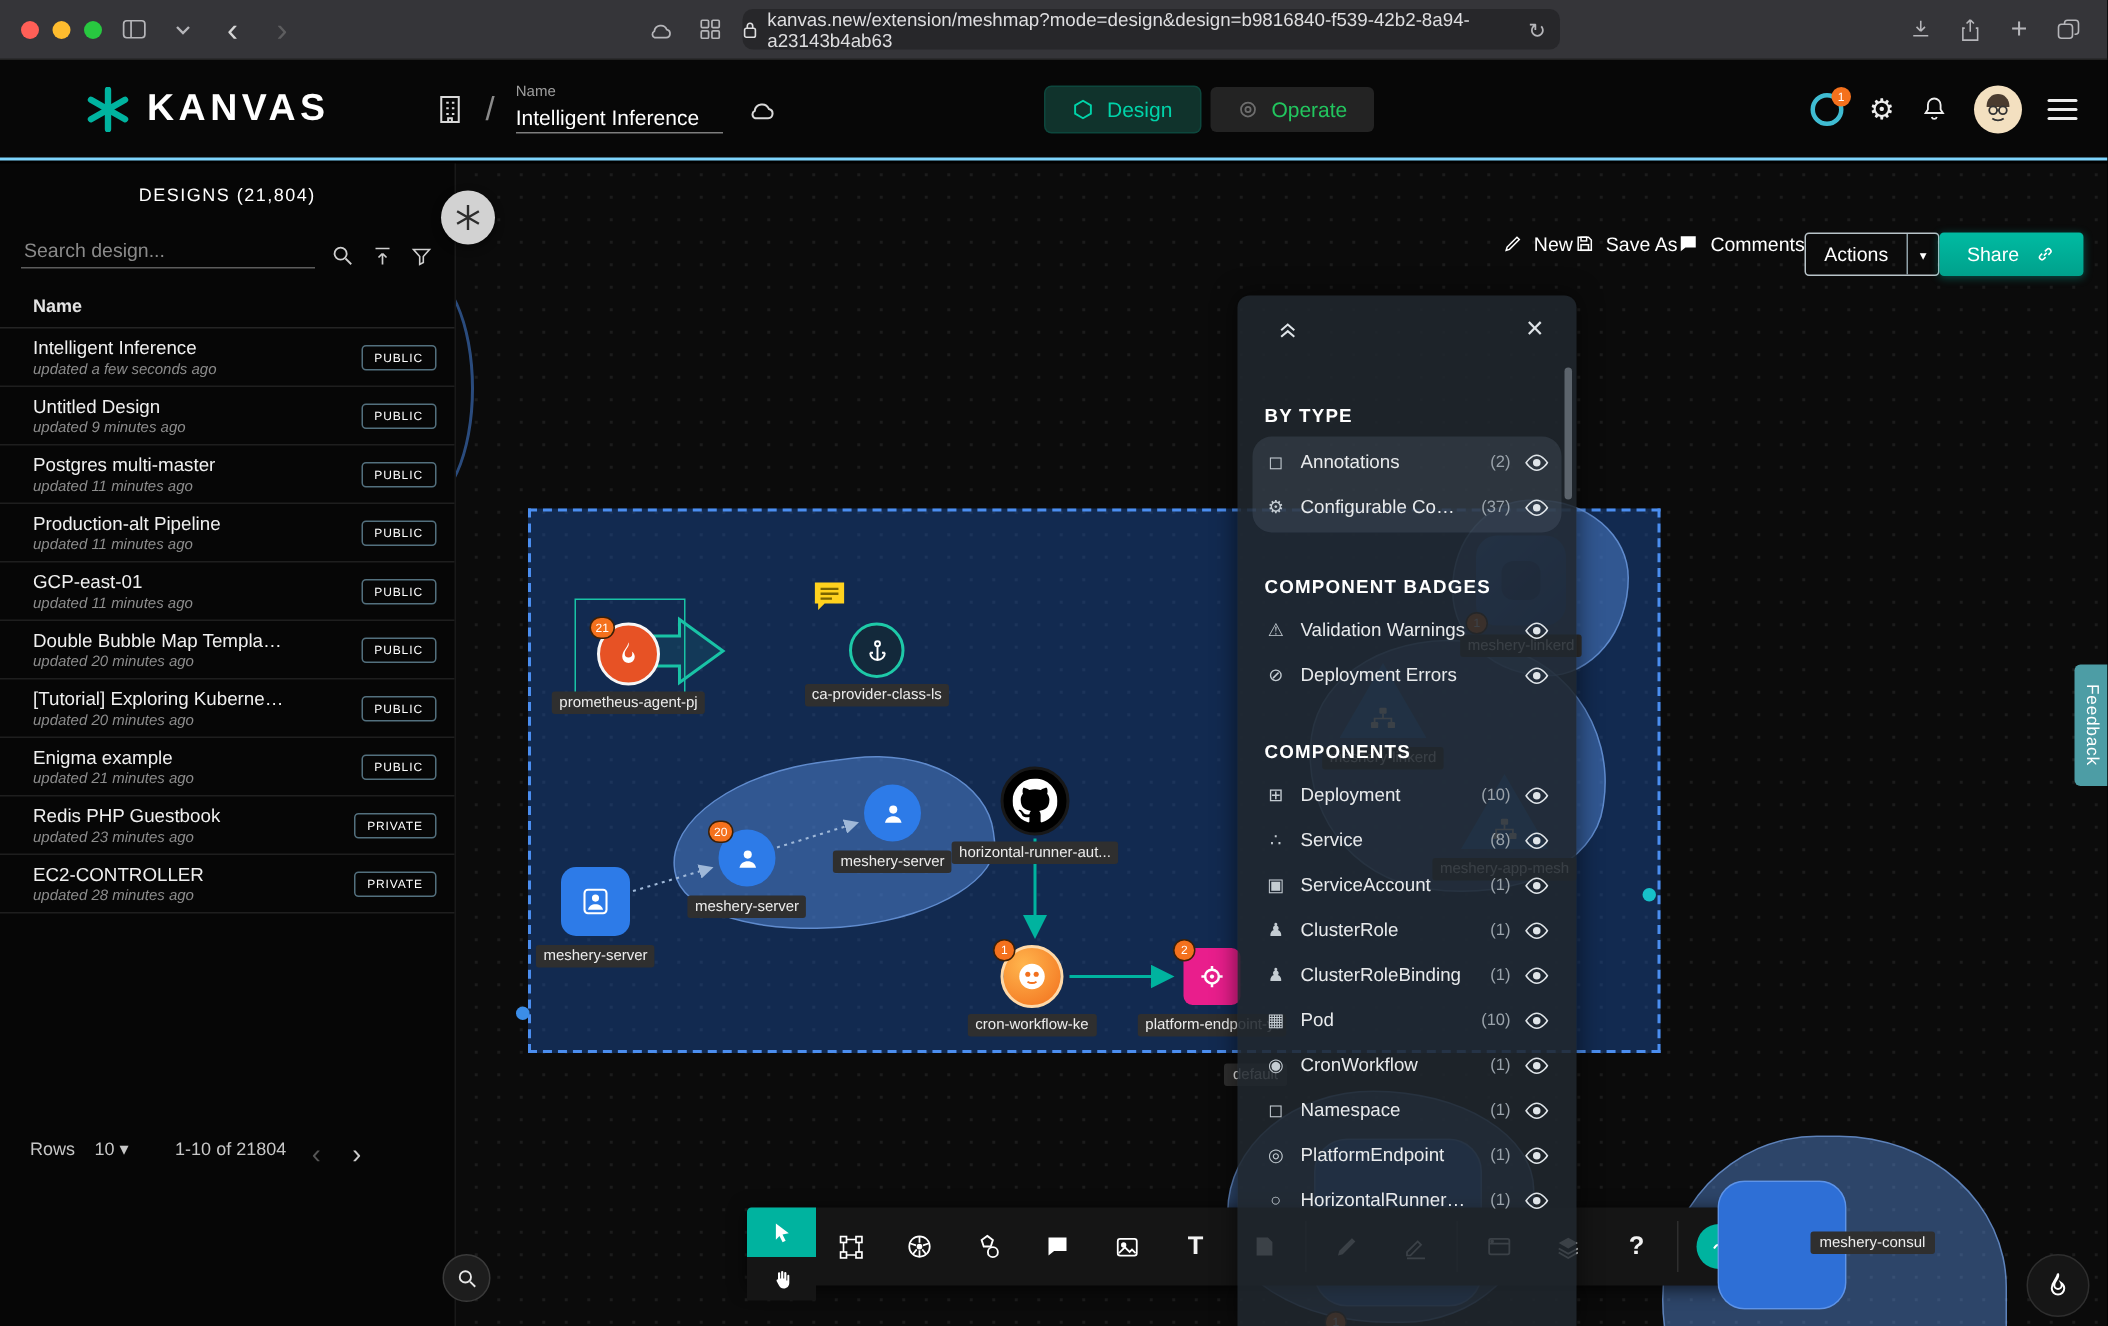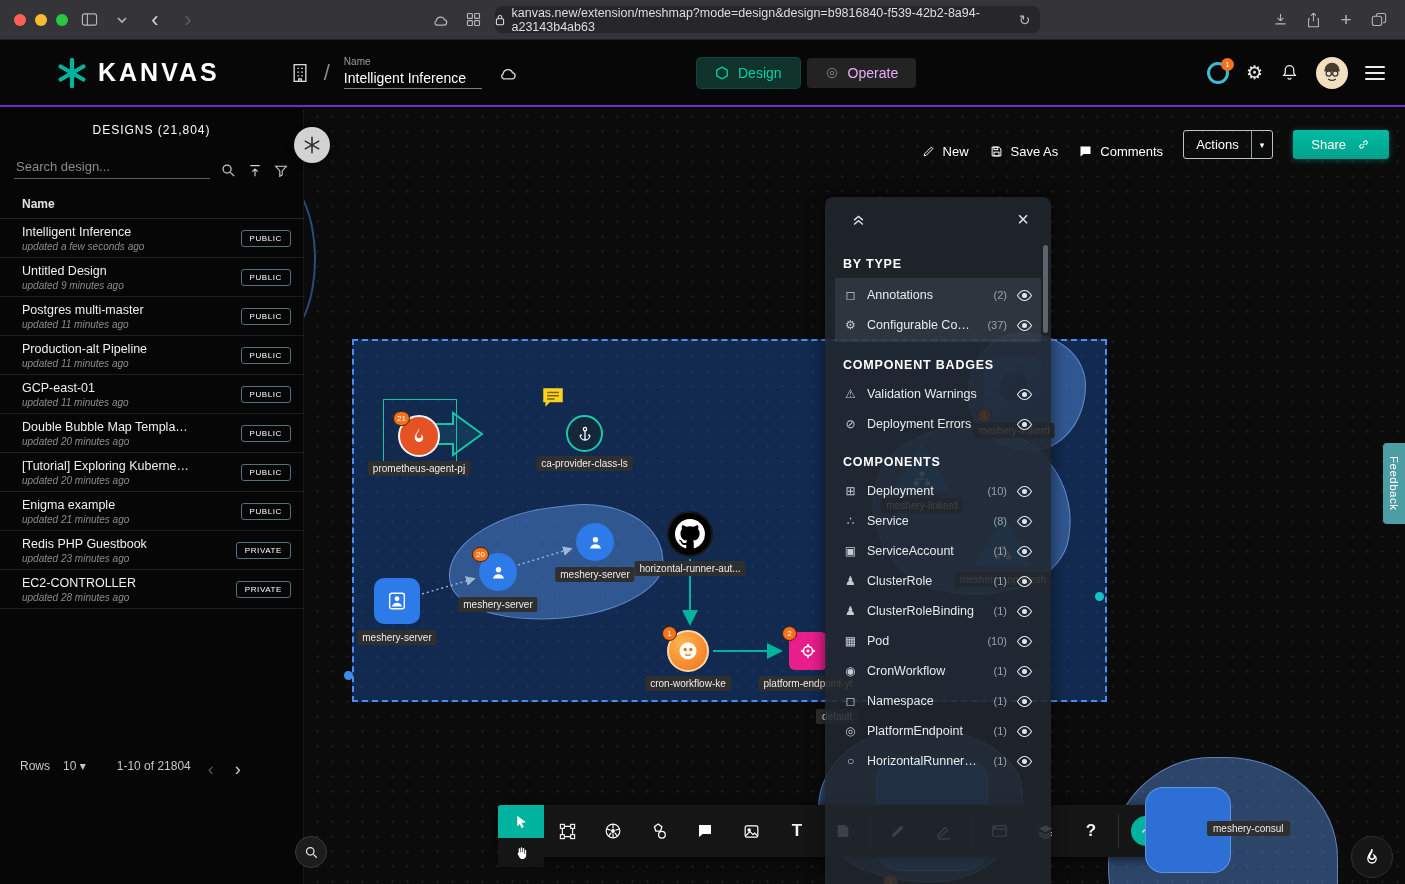--- a/index.html
+++ b/index.html
@@ -10,32 +10,32 @@
 
 .browser{height:40px;background:#353539;display:flex;align-items:center;padding:0 14px;gap:9px;position:relative;z-index:30;border-bottom:1px solid #222}
 .tl{width:12px;height:12px;border-radius:50%}
 .tl.red{background:#ff5f57}.tl.yel{background:#febc2e}.tl.grn{background:#28c840}
 .bicon{color:#b6b6ba;display:flex;align-items:center;justify-content:center;width:24px;height:24px;font-size:15px}
 .nav-back{color:#d6d6d6;font-size:22px}.nav-fwd{color:#5d5d5f;font-size:22px}
 .urlbar{width:545px;height:27px;background:#27272a;border-radius:7px;display:flex;align-items:center;justify-content:center;gap:7px;color:#dedee0;font-size:12.5px;margin:0 auto;position:relative}
 .urlbar .reload{position:absolute;right:9px;color:#b6b6ba;font-size:14px}
 
 
-.appbar{height:67px;background:#070707;position:relative;display:flex;align-items:center;border-bottom:2px solid #6d28d9}
+.appbar{height:67px;background:#070707;position:relative;display:flex;align-items:center;border-bottom:2px solid #7dd3fc}
 .logo{display:flex;align-items:center;gap:11px;margin-left:57px}
 .logo-text{color:#fff;font-size:25px;font-weight:bold;letter-spacing:3px}
 .name-group{margin-left:70px;display:flex;align-items:center;gap:14px}
 .slash{color:#8a8a8a;font-size:22px;font-weight:300}
 .field{display:flex;flex-direction:column}
 .field-label{font-size:10px;color:#9e9e9e;margin-bottom:1px}
 .field-input{background:transparent;border:none;outline:none;border-bottom:1px solid #7d7d7d;color:#fff;font-size:14px;width:138px;padding:2px 0;font-family:"Liberation Sans",sans-serif}
 .mode-tabs{position:absolute;left:697px;top:50%;transform:translateY(-50%);display:flex;gap:7px}
 .tab{display:flex;align-items:center;gap:9px;padding:7px 18px;border-radius:4px;font-size:14px}
 .tab.active{background:#10332c;color:#00D3A9;box-shadow:0 0 0 1px #0d473d}
-.tab.inactive{background:#232323;color:#f0abfc}
+.tab.inactive{background:#232323;color:#22c55e}
 .appbar-right{position:absolute;right:20px;top:50%;transform:translateY(-50%);display:flex;align-items:center;gap:17px}
 .ring{width:22px;height:22px;border-radius:50%;border:3px solid #3fbcd2;position:relative}
 .ring .ncount{position:absolute;top:-7px;right:-8px;background:#f4711d;color:#fff;font-size:8px;min-width:13px;height:13px;border-radius:7px;display:flex;align-items:center;justify-content:center}
 .gear{color:#ededed;font-size:19px}
 .avatar{width:32px;height:32px;border-radius:50%;background:#f3e0c0;display:flex;align-items:center;justify-content:center;overflow:hidden}
 .burger{display:flex;flex-direction:column;gap:4px}
 .burger span{width:20px;height:2px;background:#ededed;border-radius:1px}
 
 
 .main{position:absolute;top:109px;left:0;right:0;bottom:0}
@@ -51,21 +51,21 @@
 .dtxt{display:flex;flex-direction:column;min-width:0}
 .dname{color:#f0f0f0;font-size:12.5px;white-space:nowrap;overflow:hidden;text-overflow:ellipsis;max-width:168px}
 .dupd{color:#8c8c8c;font-size:10px;font-style:italic;margin-top:2px}
 .dbadge{margin-left:auto;border:1px solid #53707e;color:#fff;font-size:8px;letter-spacing:.6px;padding:3px 8px;border-radius:3px;flex:none}
 .sb-footer{position:absolute;top:650px;left:20px;right:10px;display:flex;gap:13px;color:#c7c7c7;font-size:12px}
 .pg-chev{font-size:18px;padding:0 4px}
 .pg-prev{color:#555}.pg-next{color:#ccc}
 
 
 .canvas{position:absolute;left:280px;top:0;right:0;bottom:0;background-color:#0b0b0b;background-image:radial-gradient(#1c1c1c 1px,transparent 1.3px);background-size:15px 15px;overflow:hidden}
-.cv-toolbar{position:absolute;top:21px;right:16px;display:flex;align-items:flex-end;gap:20px;z-index:6}
+.cv-toolbar{position:absolute;top:46px;right:16px;display:flex;align-items:flex-start;z-index:6}
 .cvt{display:flex;align-items:center;gap:7px;color:#fff;font-size:13px;cursor:pointer}
 .actions{display:flex;align-items:stretch;border:1px solid #b9c4c9;border-radius:3px;color:#fff;font-size:13px;cursor:pointer}
 .actions .al{padding:6px 12px}
 .actions .ac{padding:6px 8px;border-left:1px solid #8fa0a7;font-size:9px;display:flex;align-items:center}
 .share{display:flex;align-items:center;gap:10px;background:linear-gradient(180deg,#00bba2,#00a18c);color:#fff;font-size:13px;padding:7px 18px;border-radius:3px;cursor:pointer;box-shadow:0 1px 6px rgba(0,179,159,.4)}
 
 .snow-btn{position:absolute;left:14px;top:18px;width:36px;height:36px;border-radius:50%;background:#d2d2d2;display:flex;align-items:center;justify-content:center;z-index:6;box-shadow:0 2px 6px rgba(0,0,0,.5)}
 .zoom-btn{position:absolute;left:15px;bottom:16px;width:32px;height:32px;border-radius:50%;background:#1d1d1d;border:1px solid #3a3a3a;display:flex;align-items:center;justify-content:center;z-index:6}
 
 .selection{position:absolute;left:72px;top:230px;width:755px;height:363px;background:rgba(31,90,185,.40);border:2px dashed #4b8ef0;z-index:1}
@@ -84,22 +84,22 @@
 .chip{position:absolute;background:#2f2f2f;color:#ececec;font-size:10px;padding:2px 6px;border-radius:2px;white-space:nowrap;z-index:4}
 .tri-node{background:transparent}
 .tri{width:100%;height:100%;clip-path:polygon(50% 0,100% 100%,0 100%);background:#2e7ce0;display:flex;align-items:flex-end;justify-content:center;padding-bottom:5px}
 .bigsq{position:absolute;border-radius:22px;background:#2e6fd6;border:1px solid rgba(150,190,255,.45)}
 
 
 .panel{position:absolute;left:825px;top:88px;width:226px;bottom:0;background:rgba(32,39,45,.88);z-index:10;border-radius:8px 8px 0 0;box-shadow:0 0 16px rgba(0,0,0,.55)}
 .panel-head{height:44px;display:flex;align-items:center;justify-content:space-between;padding:0 22px 0 26px;color:#dfe4e8}
 .close{font-size:20px;cursor:pointer}
 .panel-body{padding:0 10px}
-.sec-title{color:#fff;font-weight:bold;font-size:12.5px;letter-spacing:.8px;margin:16px 8px 7px}
-.hl-group{background:rgba(130,152,172,.16);border-radius:1px;padding:2px 0}
+.sec-title{color:#fff;font-weight:bold;font-size:12.5px;letter-spacing:.8px;margin:29px 8px 7px}
+.hl-group{background:rgba(130,152,172,.16);border-radius:13px;padding:2px 0}
 .prow{display:flex;align-items:center;height:30px;padding:0 8px;color:#e8eaec;font-size:12.5px;gap:9px}
 .ri{width:15px;color:#c4ccd2;font-size:12px;text-align:center;flex:none}
 .icon-annotation::before{content:"◻"}
 .icon-gear::before{content:"⚙"}
 .icon-warning::before{content:"⚠"}
 .icon-error::before{content:"⊘"}
 .icon-inventory::before{content:"▤"}
 .icon-deployment::before{content:"⊞"}
 .icon-service::before{content:"∴"}
 .icon-account::before{content:"▣"}

